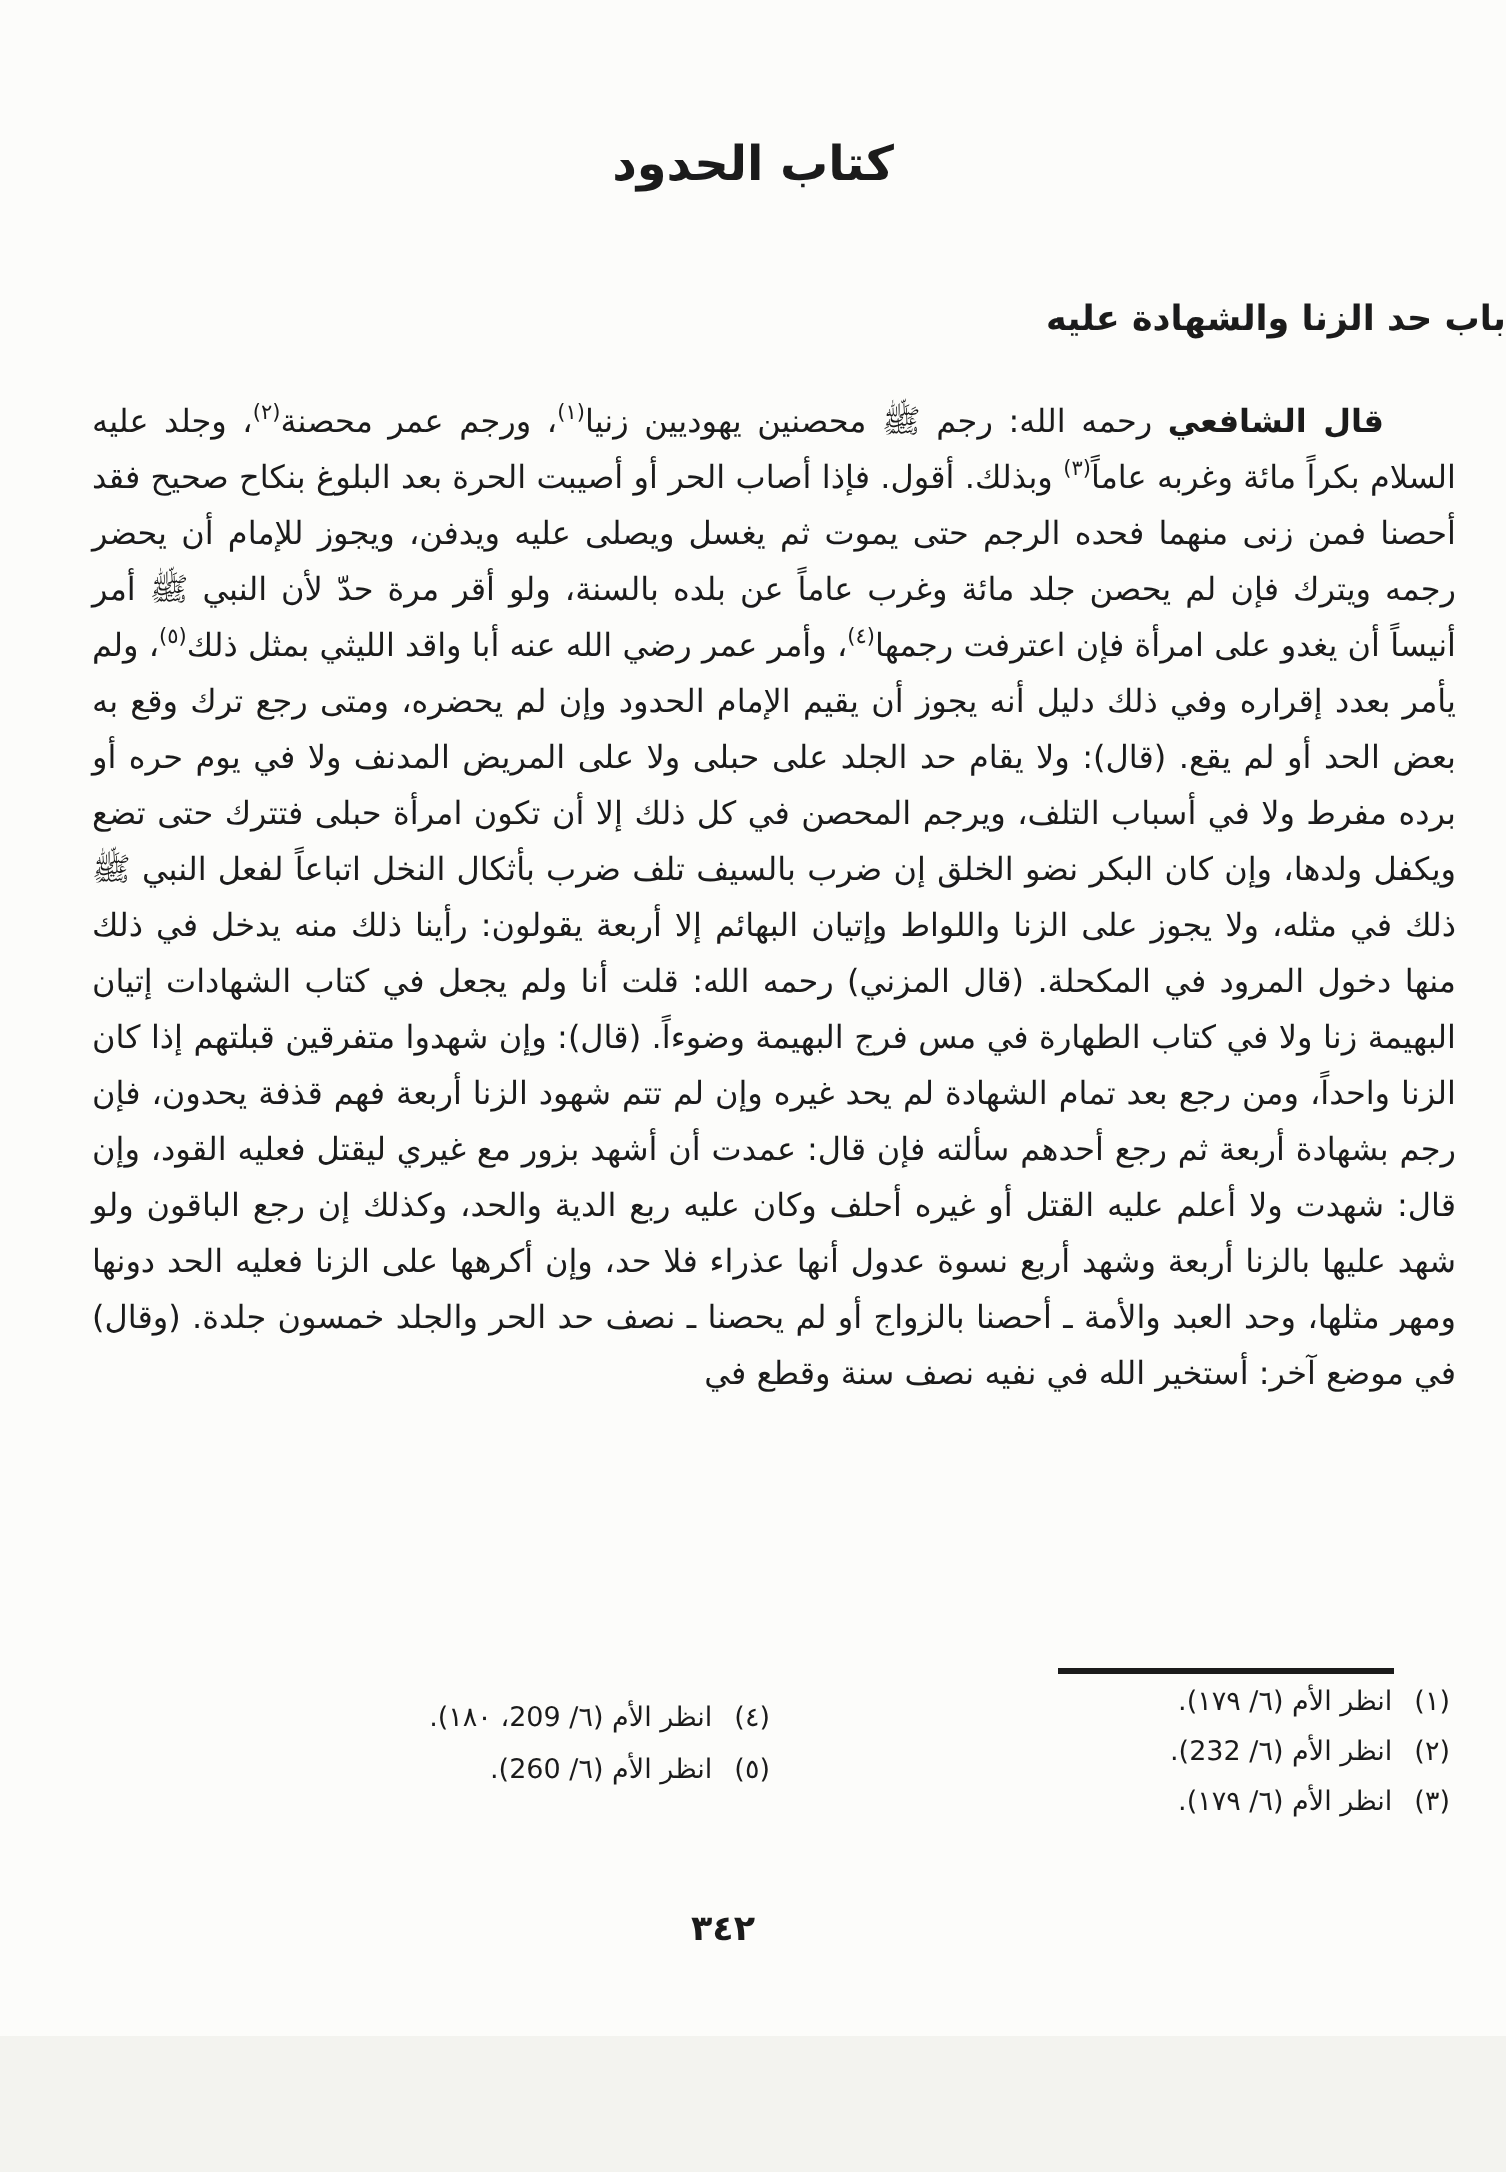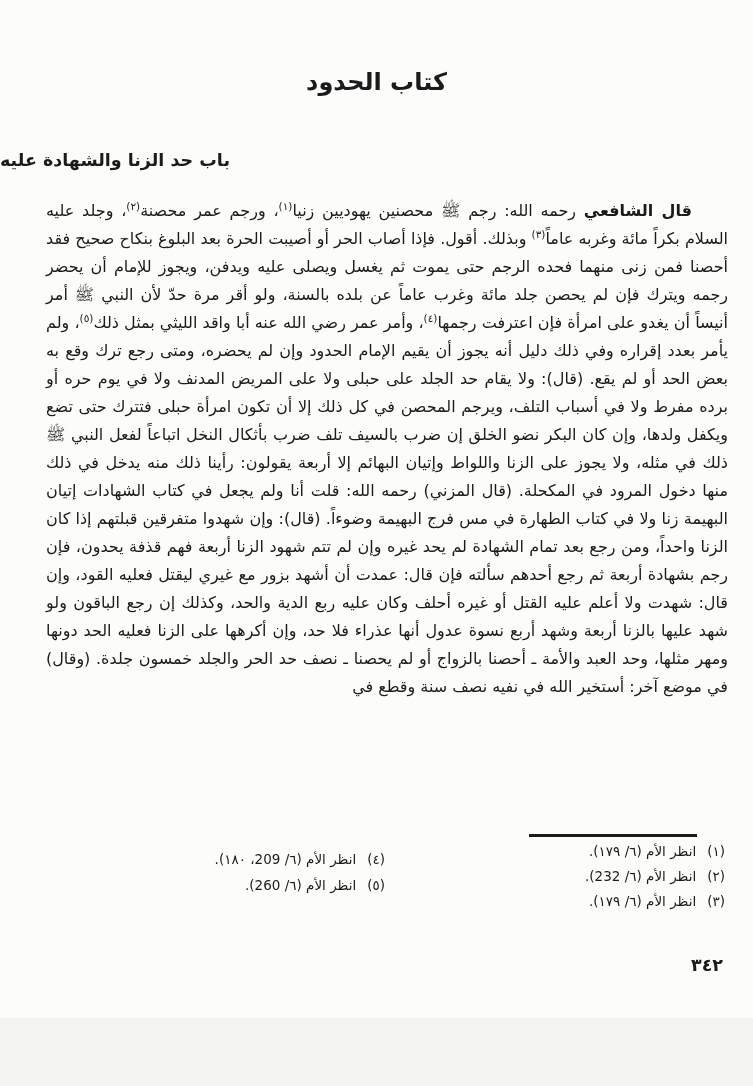--- a/index.html
+++ b/index.html
@@ -23,21 +23,21 @@
       linear-gradient(#ededE8,#ededE8) 96px 30px / 1px 620px no-repeat,
       linear-gradient(#f0f0eb,#f0f0eb) 298px 0 / 1px 100% no-repeat,
       linear-gradient(#efefea,#efefea) 712px 80px / 1px 860px no-repeat;
   }
   .book-title {
     position:absolute; top:68px; right:0; left:0; margin:0;
     text-align:center; font-size:24px; font-weight:bold;
   }
   .chapter-title {
     position:absolute; top:150px; right:0; left:0; margin:0;
-    text-align:left; font-size:17.5px; font-weight:bold;
+    text-align:right; font-size:17.5px; font-weight:bold;
   }
   .body-text {
     position:absolute; top:197px; right:25px; left:46px; margin:0;
     font-size:16px; line-height:28px;
     text-align:justify; text-indent:36px;
   }
   .seg-bold { font-weight:bold; }
   sup.fn-ref { font-size:10.5px; line-height:0; }
   .fn-sep {
     position:absolute; top:834px; right:56px;
@@ -50,21 +50,21 @@
   .footnotes-left {
     position:absolute; top:851px; left:100px; width:285px;
     font-size:13.5px;
   }
   .fn-item { display:flex; gap:11px; align-items:baseline; }
   .footnotes-right .fn-item { margin-bottom:9px; }
   .footnotes-left  .fn-item { margin-bottom:10px; }
   .fn-num { white-space:nowrap; }
   .page-number {
     position:absolute; top:955px; left:0; right:30px;
-    text-align:right; font-size:17.5px; font-weight:bold;
+    text-align:center; font-size:17.5px; font-weight:bold;
   }
 </style>
 </head>
 <body>
 
 <div class="page">
   <div class="noise"></div>
 
   <h1 class="book-title">كتاب الحدود</h1>
 

